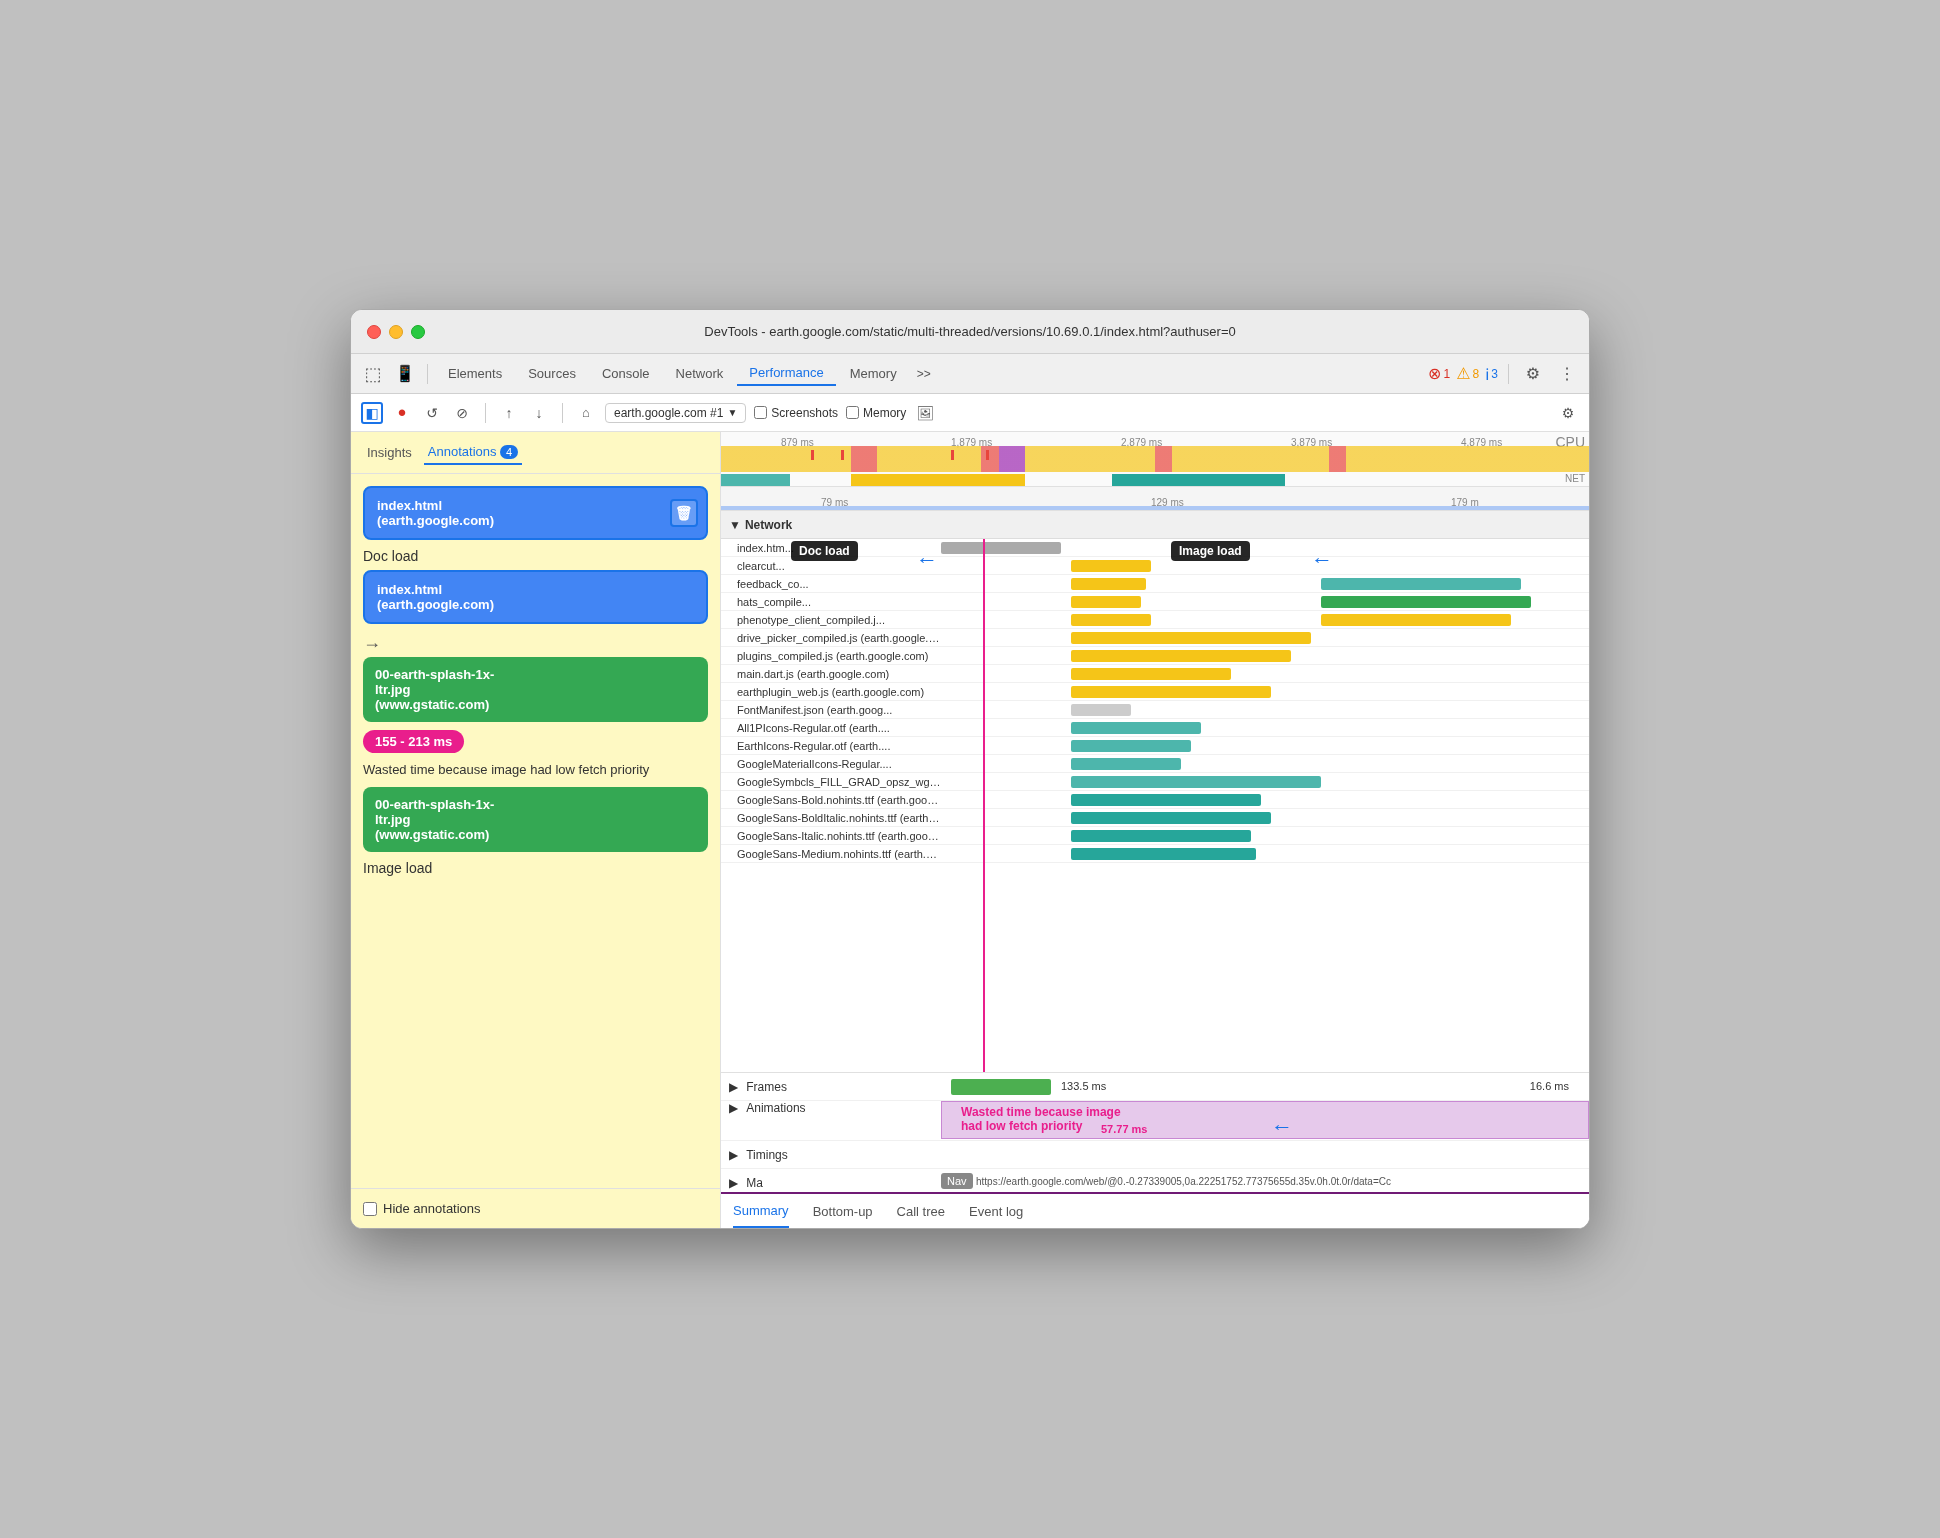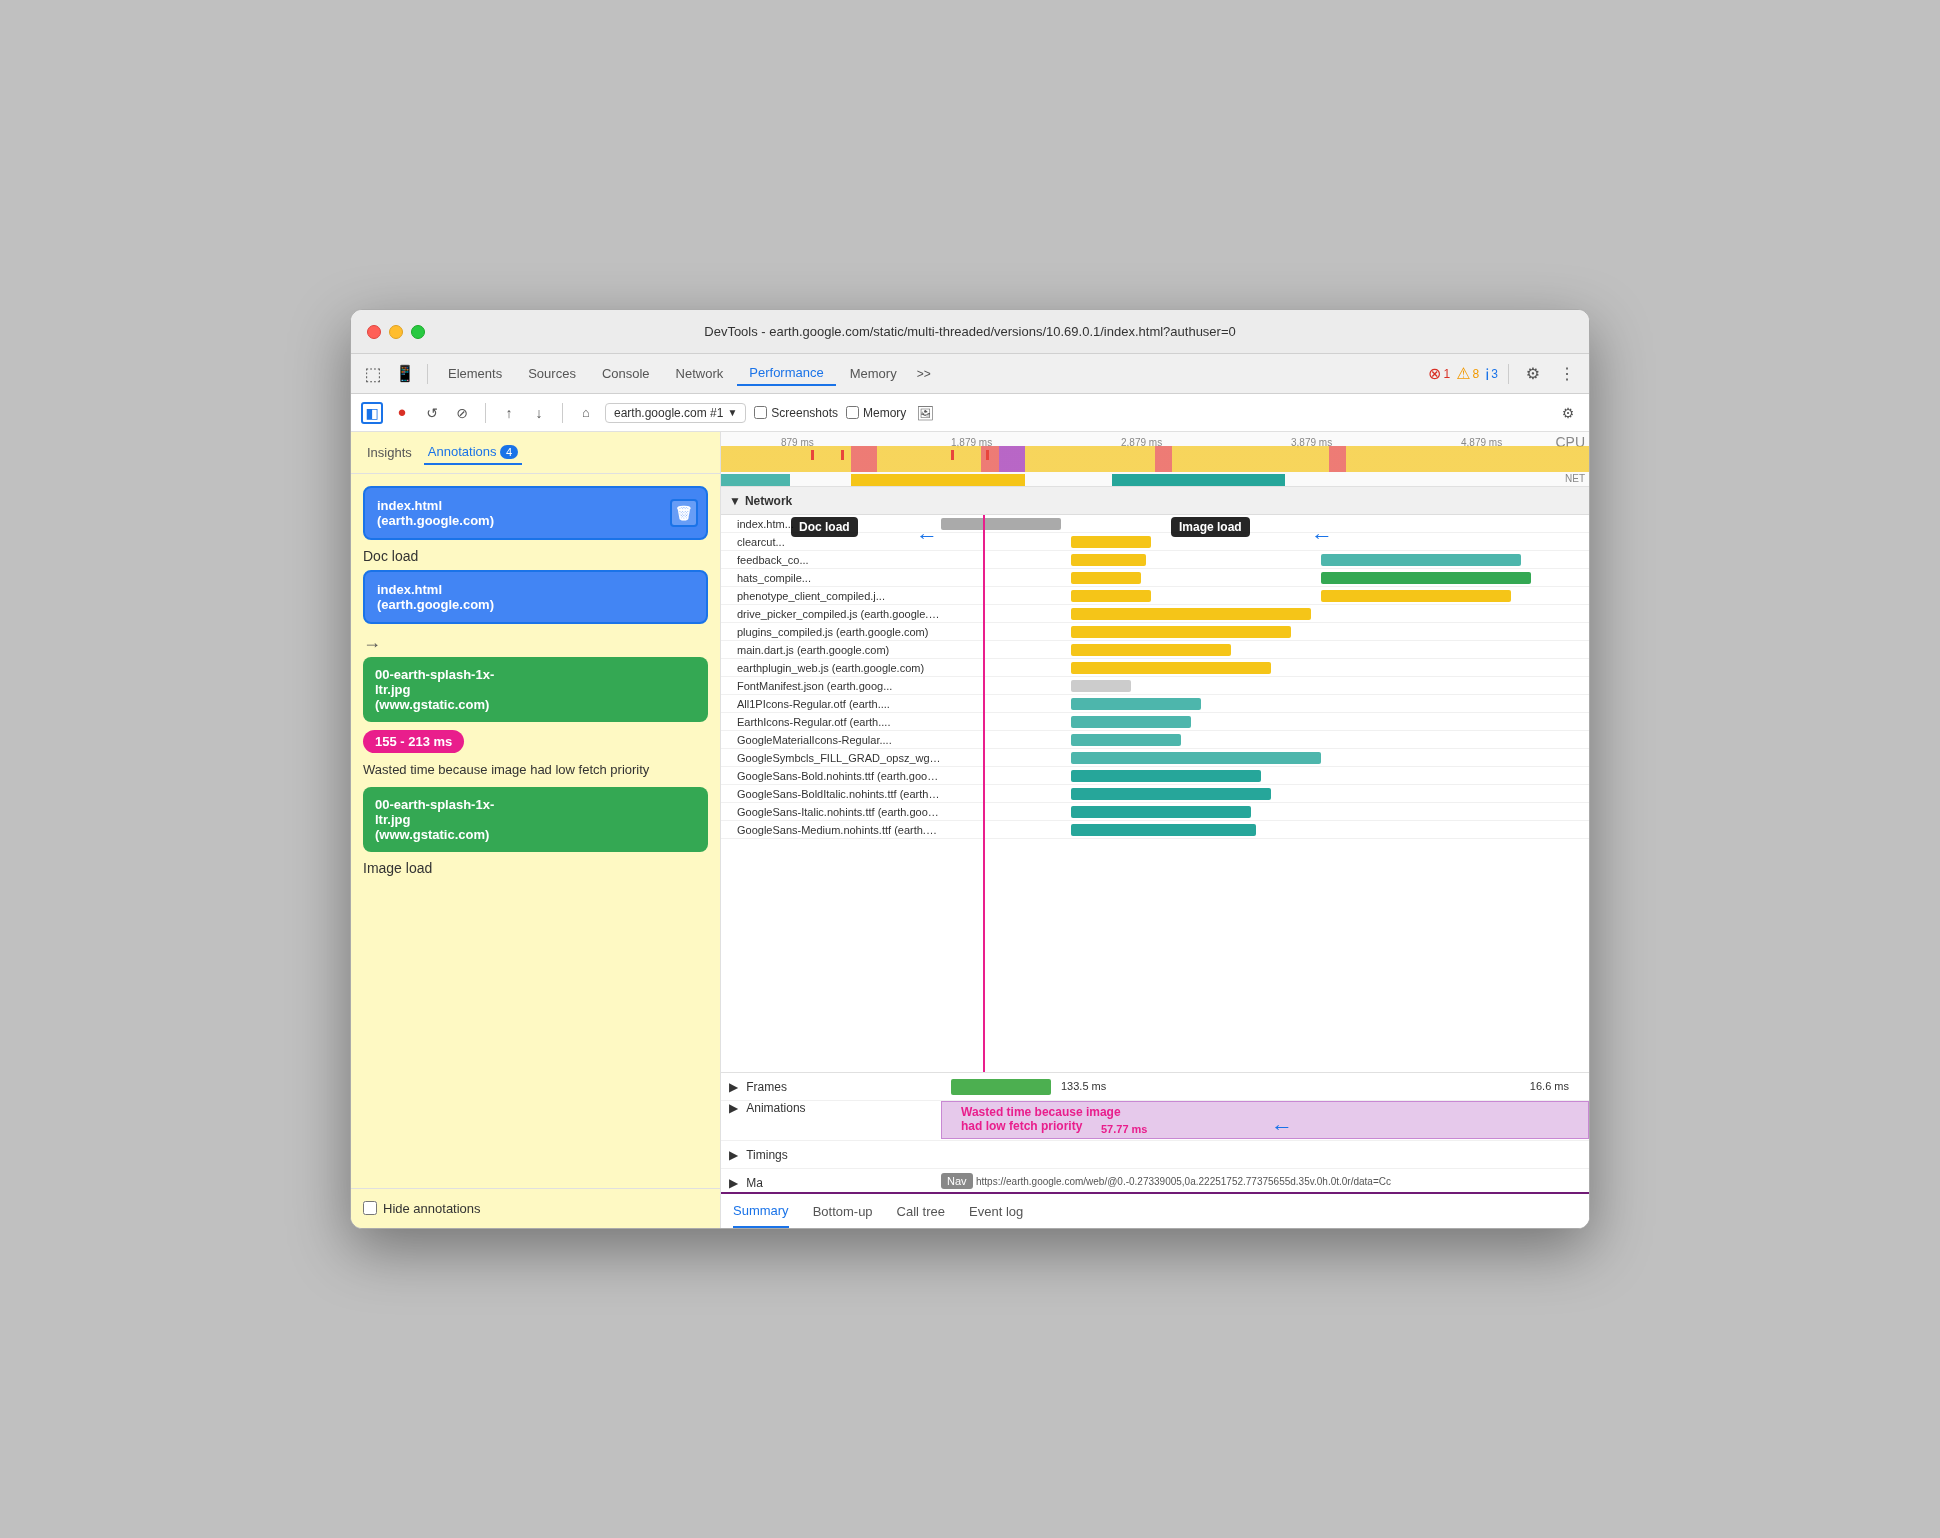--- a/index.html
+++ b/index.html
@@ -270,20 +270,21 @@
     }
     .wasted-text {
       font-size: 13px;
       color: #333;
       line-height: 1.4;
       margin-bottom: 8px;
     }
     .hide-annotations {
       padding: 12px;
       display: flex;
+      align-items: center;
       gap: 6px;
       border-top: 1px solid #e0e0e0;
       font-size: 13px;
       color: #333;
     }
     .hide-annotations input {
       border: 2px solid #1a73e8;
       border-radius: 3px;
       width: 14px;
       height: 14px;
@@ -595,20 +596,27 @@
         <div style="position:absolute; bottom:14px; left:0; right:0; height:26px; background: linear-gradient(90deg, #f5c518 0%, #f5c518 15%, #e8453c 15%, #e8453c 18%, #f5c518 18%, #f5c518 30%, #e8453c 30%, #e8453c 32%, #9c27b0 32%, #9c27b0 35%, #f5c518 35%, #f5c518 50%, #e8453c 50%, #e8453c 52%, #f5c518 52%, #f5c518 70%, #e8453c 70%, #e8453c 72%, #f5c518 72%, #f5c518 100%); opacity:0.7;"></div>
 
         <div style="position:absolute; bottom:0; left:0; right:0; height:12px; background: linear-gradient(90deg, #4db6ac 0%, #4db6ac 8%, transparent 8%, transparent 15%, #f5c518 15%, #f5c518 35%, transparent 35%, transparent 45%, #26a69a 45%, #26a69a 65%, transparent 65%);"></div>
 
         <div style="position:absolute; top:18px; left:90px; width:3px; height:10px; background:#e8453c;"></div>
         <div style="position:absolute; top:18px; left:120px; width:3px; height:10px; background:#e8453c;"></div>
         <div style="position:absolute; top:18px; left:230px; width:3px; height:10px; background:#e8453c;"></div>
         <div style="position:absolute; top:18px; left:265px; width:3px; height:10px; background:#e8453c;"></div>
       </div>
 
+      <div class="timeline-ruler">
+        <span class="ruler-tick" style="left: 100px;">79 ms</span>
+        <span class="ruler-tick" style="left: 430px;">129 ms</span>
+        <span class="ruler-tick" style="left: 730px;">179 m</span>
+
+        <div style="position:absolute; bottom:0; left:0; width:100%; height:4px; background: #4285f4; opacity:0.4;"></div>
+      </div>
 
       <div class="network-wrapper">
 
         <div class="network-header-section">
           <span class="triangle">▼</span>
           <span>Network</span>
         </div>
 
         <div class="network-rows-scroll" style="position:relative;">
 

